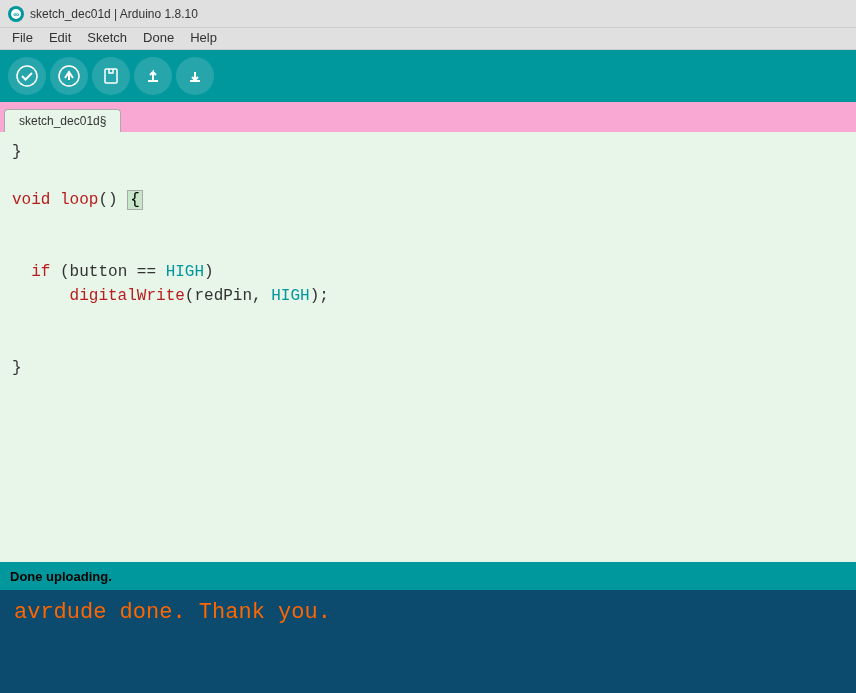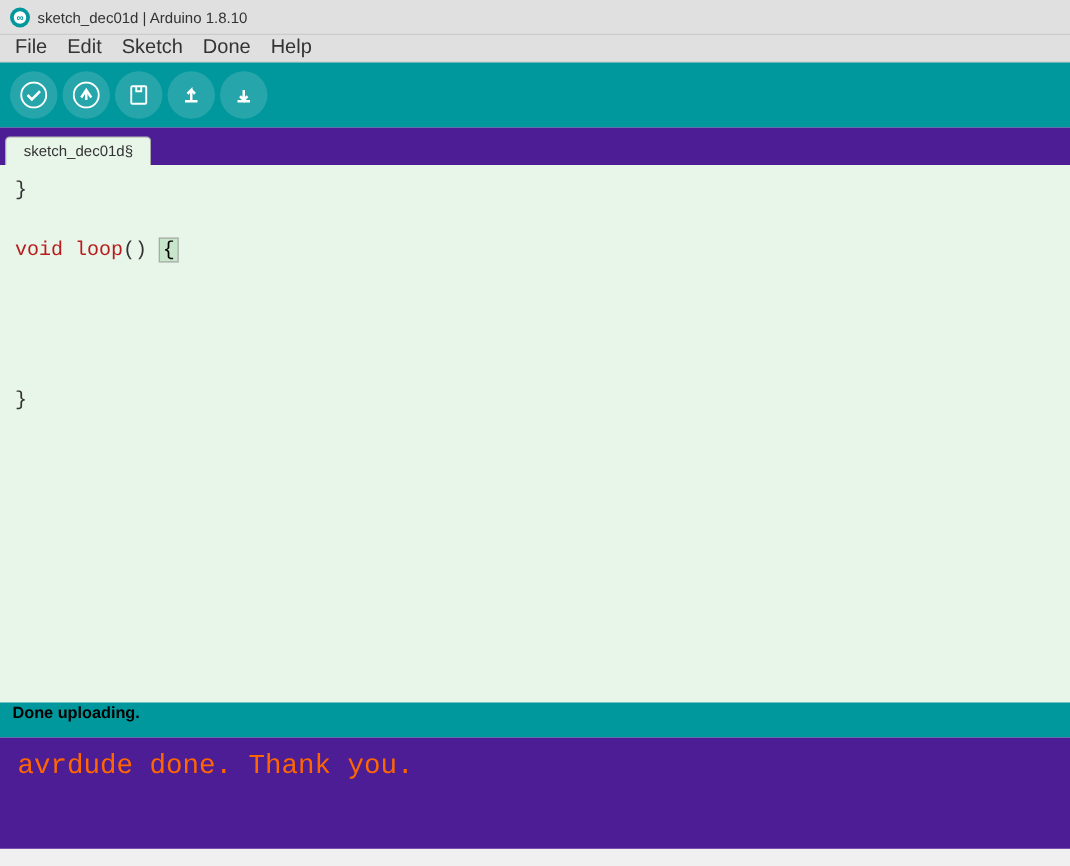--- a/index.html
+++ b/index.html
@@ -22,24 +22,24 @@
       border-radius: 50%;
       margin-right: 6px;
       display: flex; align-items: center; justify-content: center;
     }
 
     
     #menu-bar {
       background: #e0e0e0;
       height: 22px;
       display: flex;
-      align-items: flex-end;
+      align-items: flex-start;
       padding: 0 4px;
       border-bottom: 1px solid #ccc;
-      font-size: 16px;
+      font-size: 13px;
       color: #333;
     }
     .menu-item {
       padding: 2px 8px;
       cursor: pointer;
     }
 
     
     #toolbar {
       background: #00979d;
@@ -55,21 +55,21 @@
       border: none;
       border-radius: 50%;
       cursor: pointer;
       display: flex; align-items: center; justify-content: center;
       color: white;
       font-size: 20px;
     }
 
     
     #tab-bar {
-      background: #4c1d95;
+      background: #f9a8d4;
       height: 30px;
       display: flex;
       align-items: flex-end;
       padding: 0 4px;
     }
     .tab {
       background: #e8f5e9;
       padding: 4px 14px;
       font-size: 12px;
       border-radius: 4px 4px 0 0;
@@ -89,30 +89,31 @@
       line-height: 1.5;
       overflow-y: auto;
       height: 430px;
     }
 
     
     #status-bar {
       background: #00979d;
       height: 28px;
       display: flex;
+      align-items: center;
       padding: 0 10px;
       font-size: 13px;
       color: #000;
       font-weight: bold;
     }
 
     
     #console {
-      background: #4c1d95;
-      height: 89px;
+      background: #0c4a6e;
+      height: 103px;
       padding: 10px 14px;
       font-family: 'Courier New', monospace;
       font-size: 22px;
       color: #ff6600;
       overflow-y: auto;
     }
 
     
     .kw-blue { color: #b91c1c; }
     .kw-orange { color: #b91c1c; }
@@ -186,20 +187,22 @@
 <div id="tab-bar">
   <div class="tab">sketch_dec01d§</div>
 </div>
 
 <div id="editor">
   <span class="line"><span class="kw-dark">}</span></span>
   <span class="line">&nbsp;</span>
   <span class="line"><span class="kw-blue">void</span> <span class="kw-orange">loop</span><span class="kw-dark">() </span><span class="bracket-highlight">{</span></span>
   <span class="line">&nbsp;</span>
   <span class="line">&nbsp;</span>
+  <span class="line">  <span class="kw-blue">if</span> <span class="kw-dark">(button == </span><span class="kw-teal">HIGH</span><span class="kw-dark">)</span></span>
+  <span class="line">      <span class="kw-orange">digitalWrite</span><span class="kw-dark">(redPin, </span><span class="kw-teal">HIGH</span><span class="kw-dark">);</span></span>
   <span class="line">&nbsp;</span>
   <span class="line">&nbsp;</span>
   <span class="line"><span class="kw-dark">}</span></span>
 </div>
 
 <div id="status-bar">
   <span>Done uploading.</span>
 </div>
 
 <div id="console">

